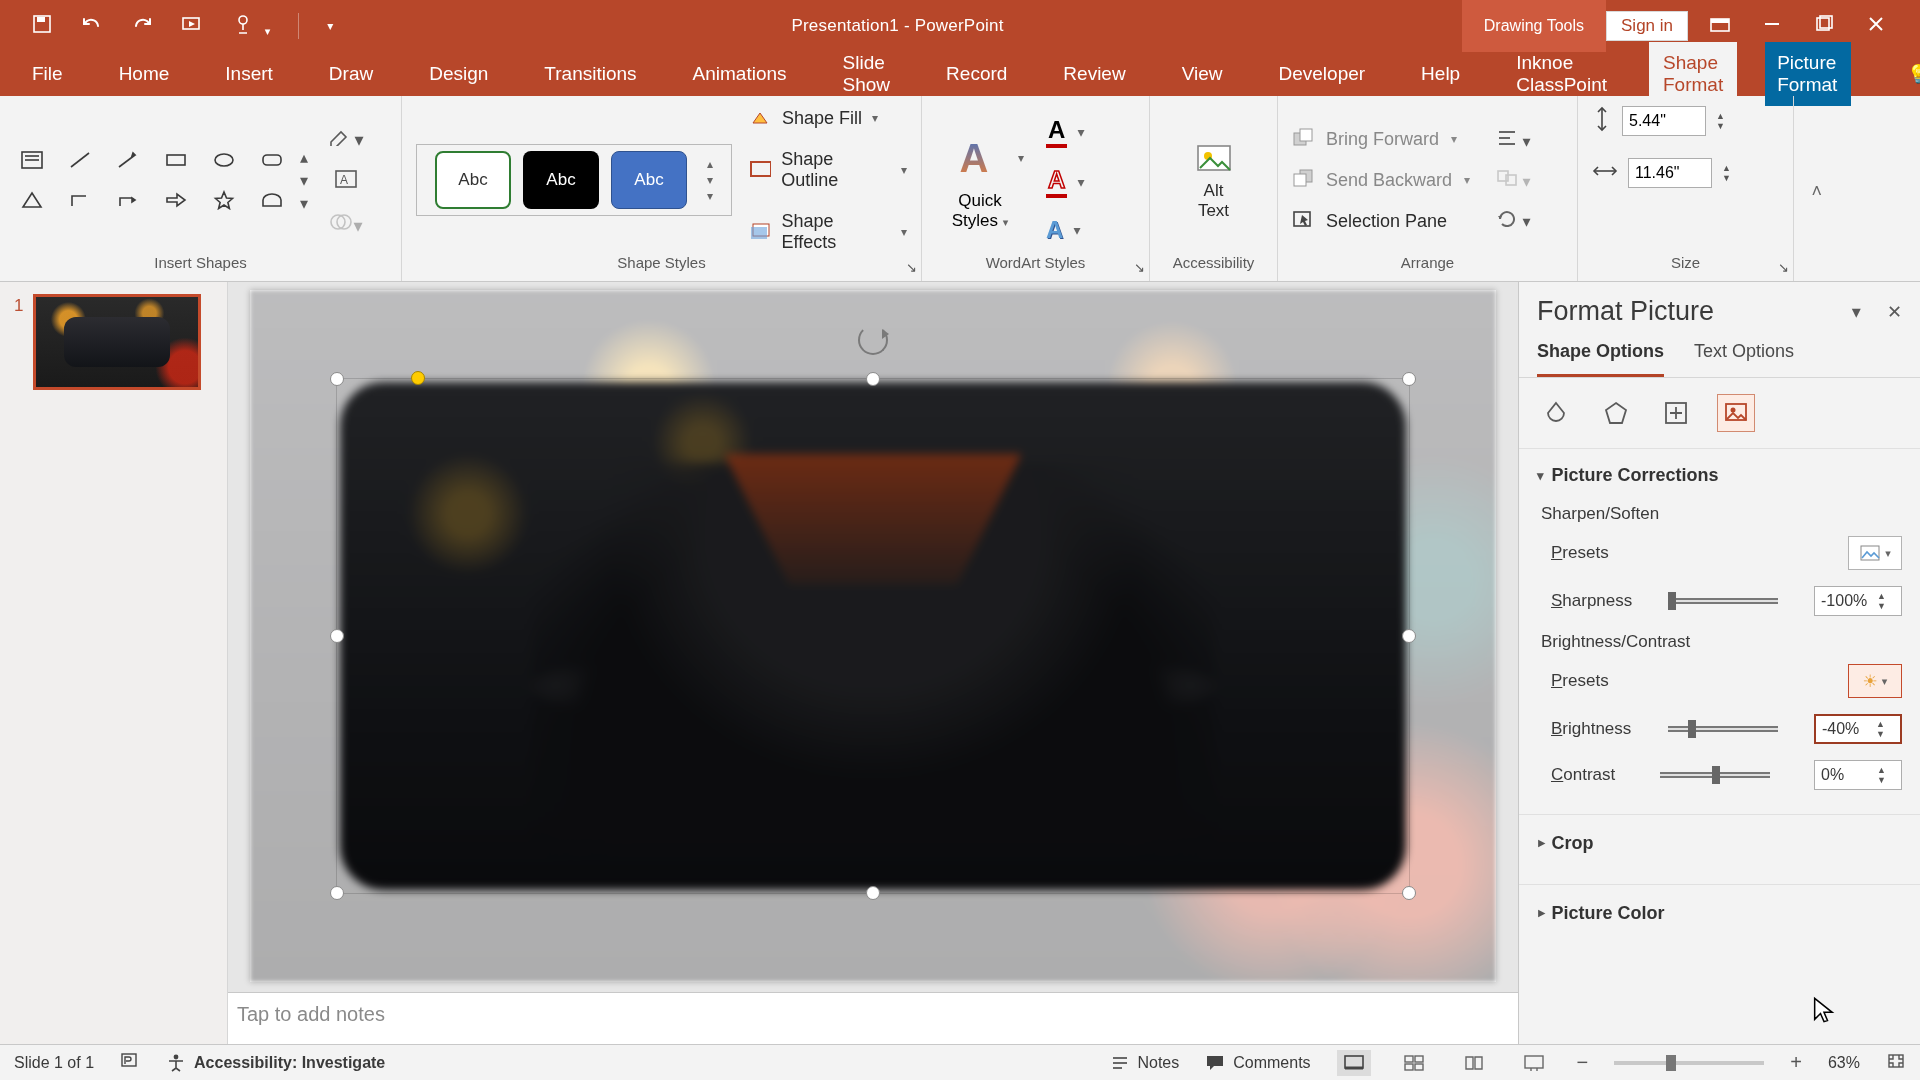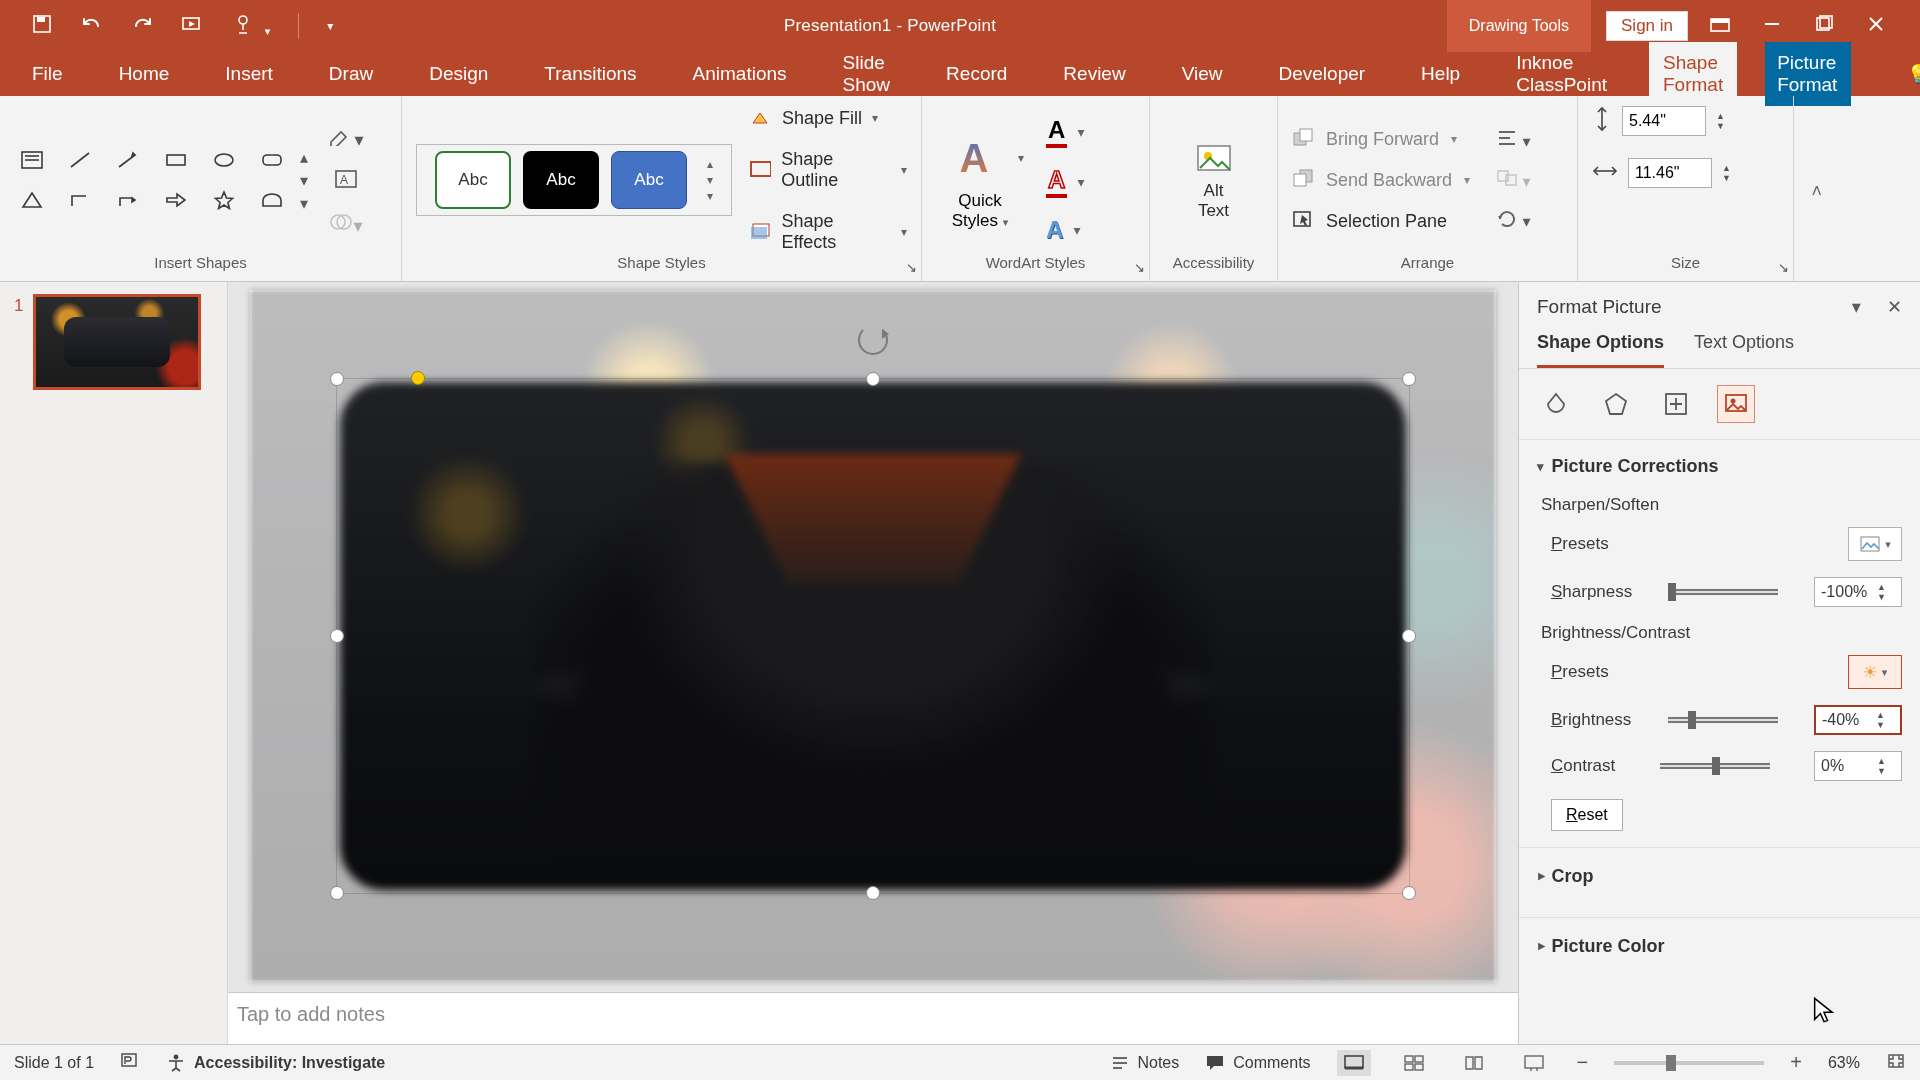--- a/index.html
+++ b/index.html
@@ -7,21 +7,21 @@
 
 
 #titlebar {
   height: 52px; background: #b7472a; color: #fff;
   display: flex; align-items: center; font-size: 17px;
 }
 #titlebar .qat { display: flex; align-items: center; gap: 28px; padding-left: 32px; }
 #titlebar .qat .sep { width: 1px; height: 26px; background: rgba(255,255,255,.35); }
 #titlebar .title { flex: 1; text-align: center; letter-spacing: .2px; }
 #titlebar .rt {
-  display: flex; align-items: center; gap: 12px; padding-right: 24px; margin-left: 15px;
+  display: flex; align-items: center; gap: 12px; padding-right: 24px;
 }
 #context-tab {
   background: #ce5a3e; height: 52px; display: flex; align-items: center;
   padding: 0 22px; font-size: 16px;
 }
 .signin {
   background: #fff; color: #b34326; padding: 4px 14px; font-size: 17px;
   border: 1px solid #d9d9d9;
 }
 .winbtn { width: 40px; text-align: center; font-size: 18px; }
@@ -245,21 +245,21 @@
 
 
 #pane {
   width: 402px; background: #f3f3f3; border-left: 1px solid #c8c8c8;
   display: flex; flex-direction: column;
 }
 #pane .ph {
   display: flex; align-items: center; justify-content: space-between;
   padding: 14px 18px 4px 18px;
 }
-#pane .ph h1 { font-size: 19px; font-weight: 400; color: #3a3a3a; }
+#pane .ph h1 { font-size: 27px; font-weight: 400; color: #3a3a3a; }
 #pane .ph .phr { display: flex; gap: 26px; color: #5a5a5a; font-size: 18px; }
 .pane-tabs { display: flex; gap: 30px; padding: 10px 18px 0 18px;
   border-bottom: 1px solid #d6d6d6; font-size: 18px; color: #4a4a4a; }
 .pane-tabs .pt { padding-bottom: 12px; }
 .pane-tabs .pt.active { color: #333; border-bottom: 3px solid #b34326; font-weight: 600; }
 .pane-icons { display: flex; gap: 22px; padding: 16px 18px; }
 .pi { width: 38px; height: 38px; display: flex; align-items: center; justify-content: center;
   color: #5b5b5b; font-size: 22px; border: 1px solid transparent; }
 .pi.sel { border: 1px solid #d28a70; background: #fdece4; color: #b7472a; }
 .psection { padding: 4px 18px 16px 18px; border-top: 1px solid #e0e0e0; }
@@ -824,23 +824,20 @@
           </div>
         <div class="valbox">
           <span>0%</span>
           <div class="spin">
               <span>▲</span>
               <span>▼</span>
             </div>
         </div>
       </div>
 
-      <div style="padding:10px 0 0 14px;">
-        <button class="reset-btn"><span class="u">R</span>eset</button>
-      </div>
     </div>
 
     <div class="psection collapsed">
       <h2>
         <span class="exp-ic">▾</span>
         <span>Crop</span>
       </h2>
     </div>
     <div class="psection collapsed">
       <h2>

